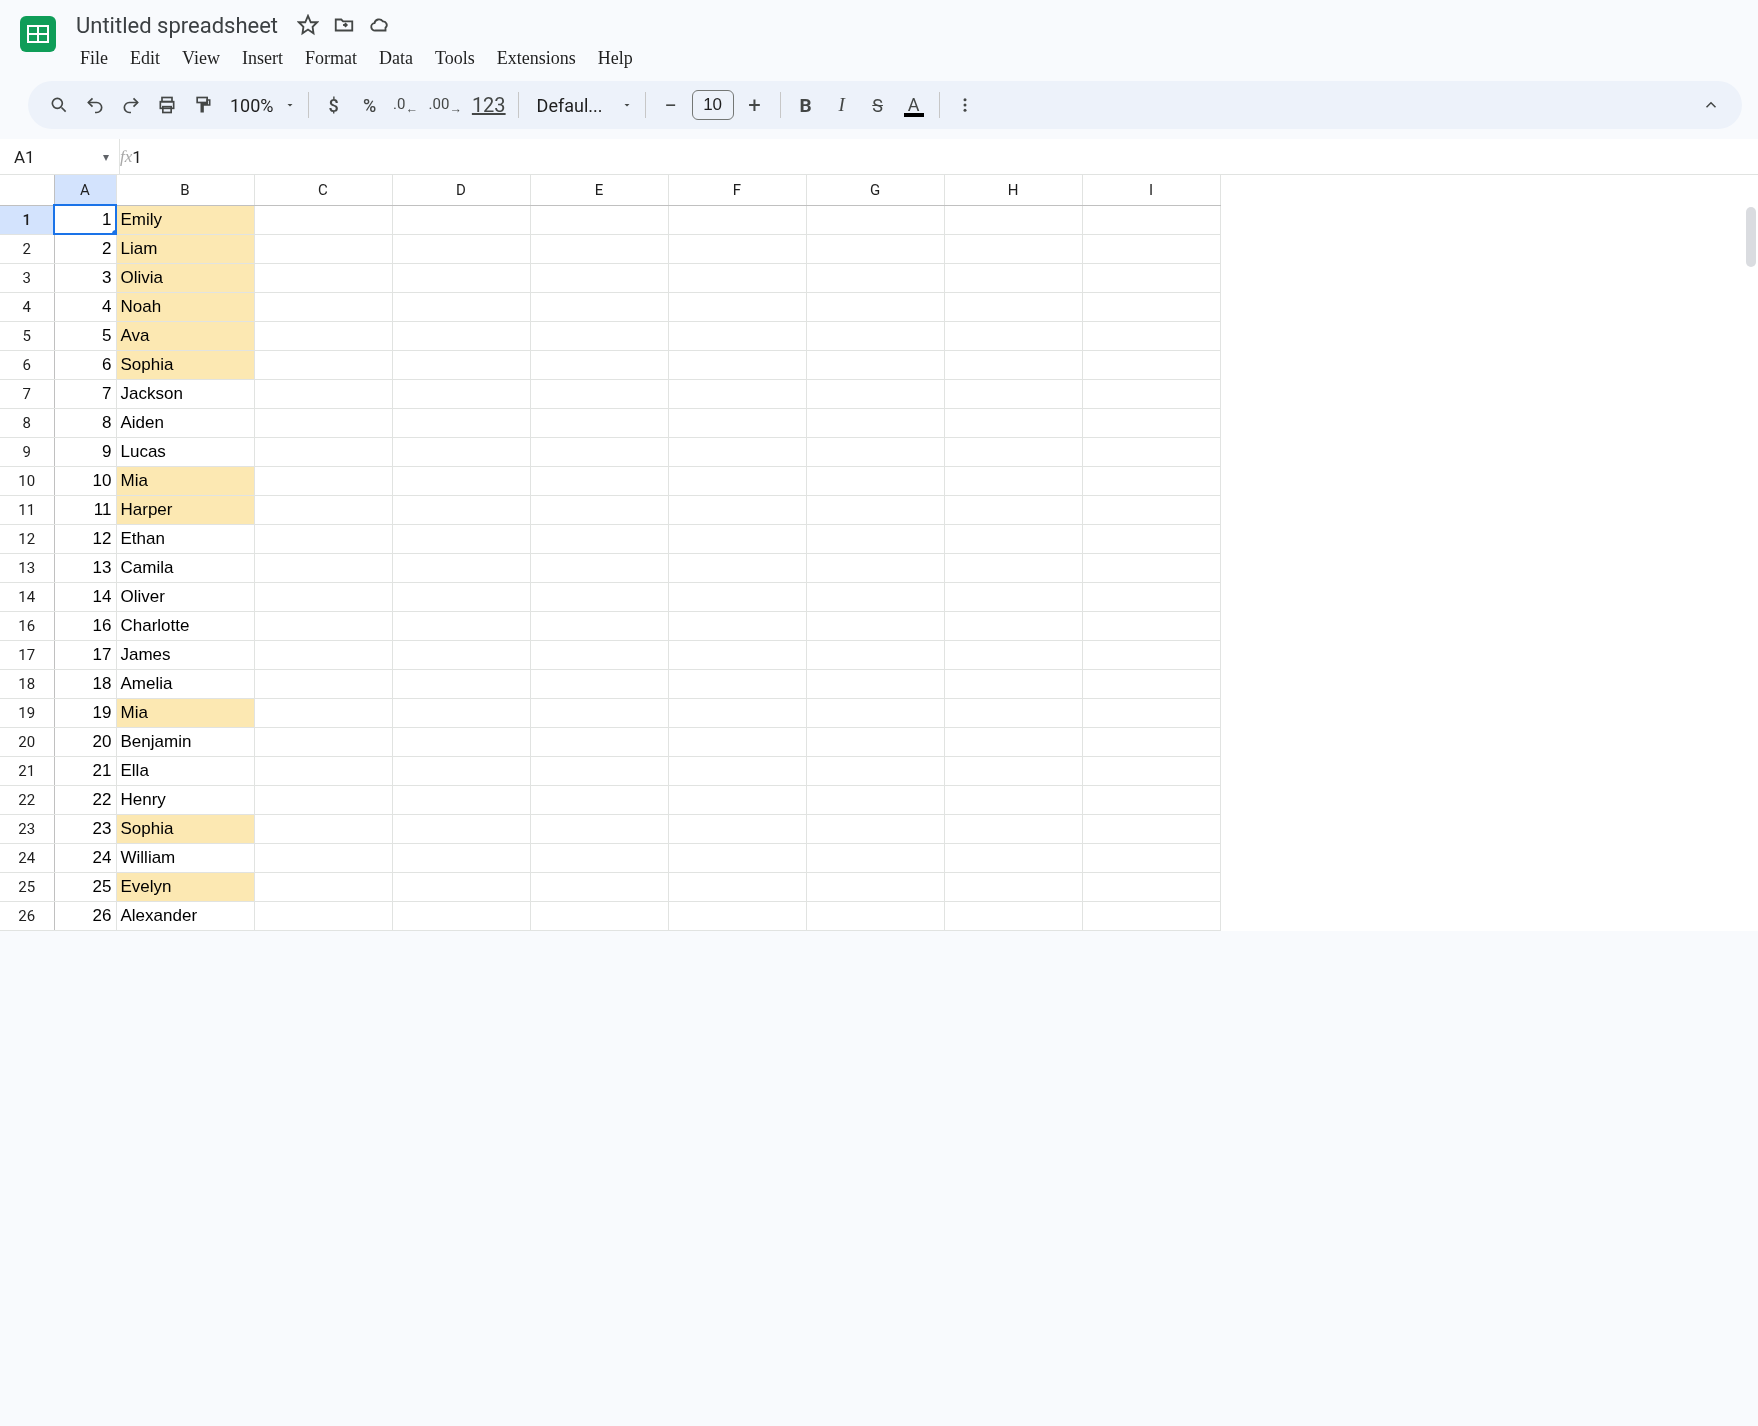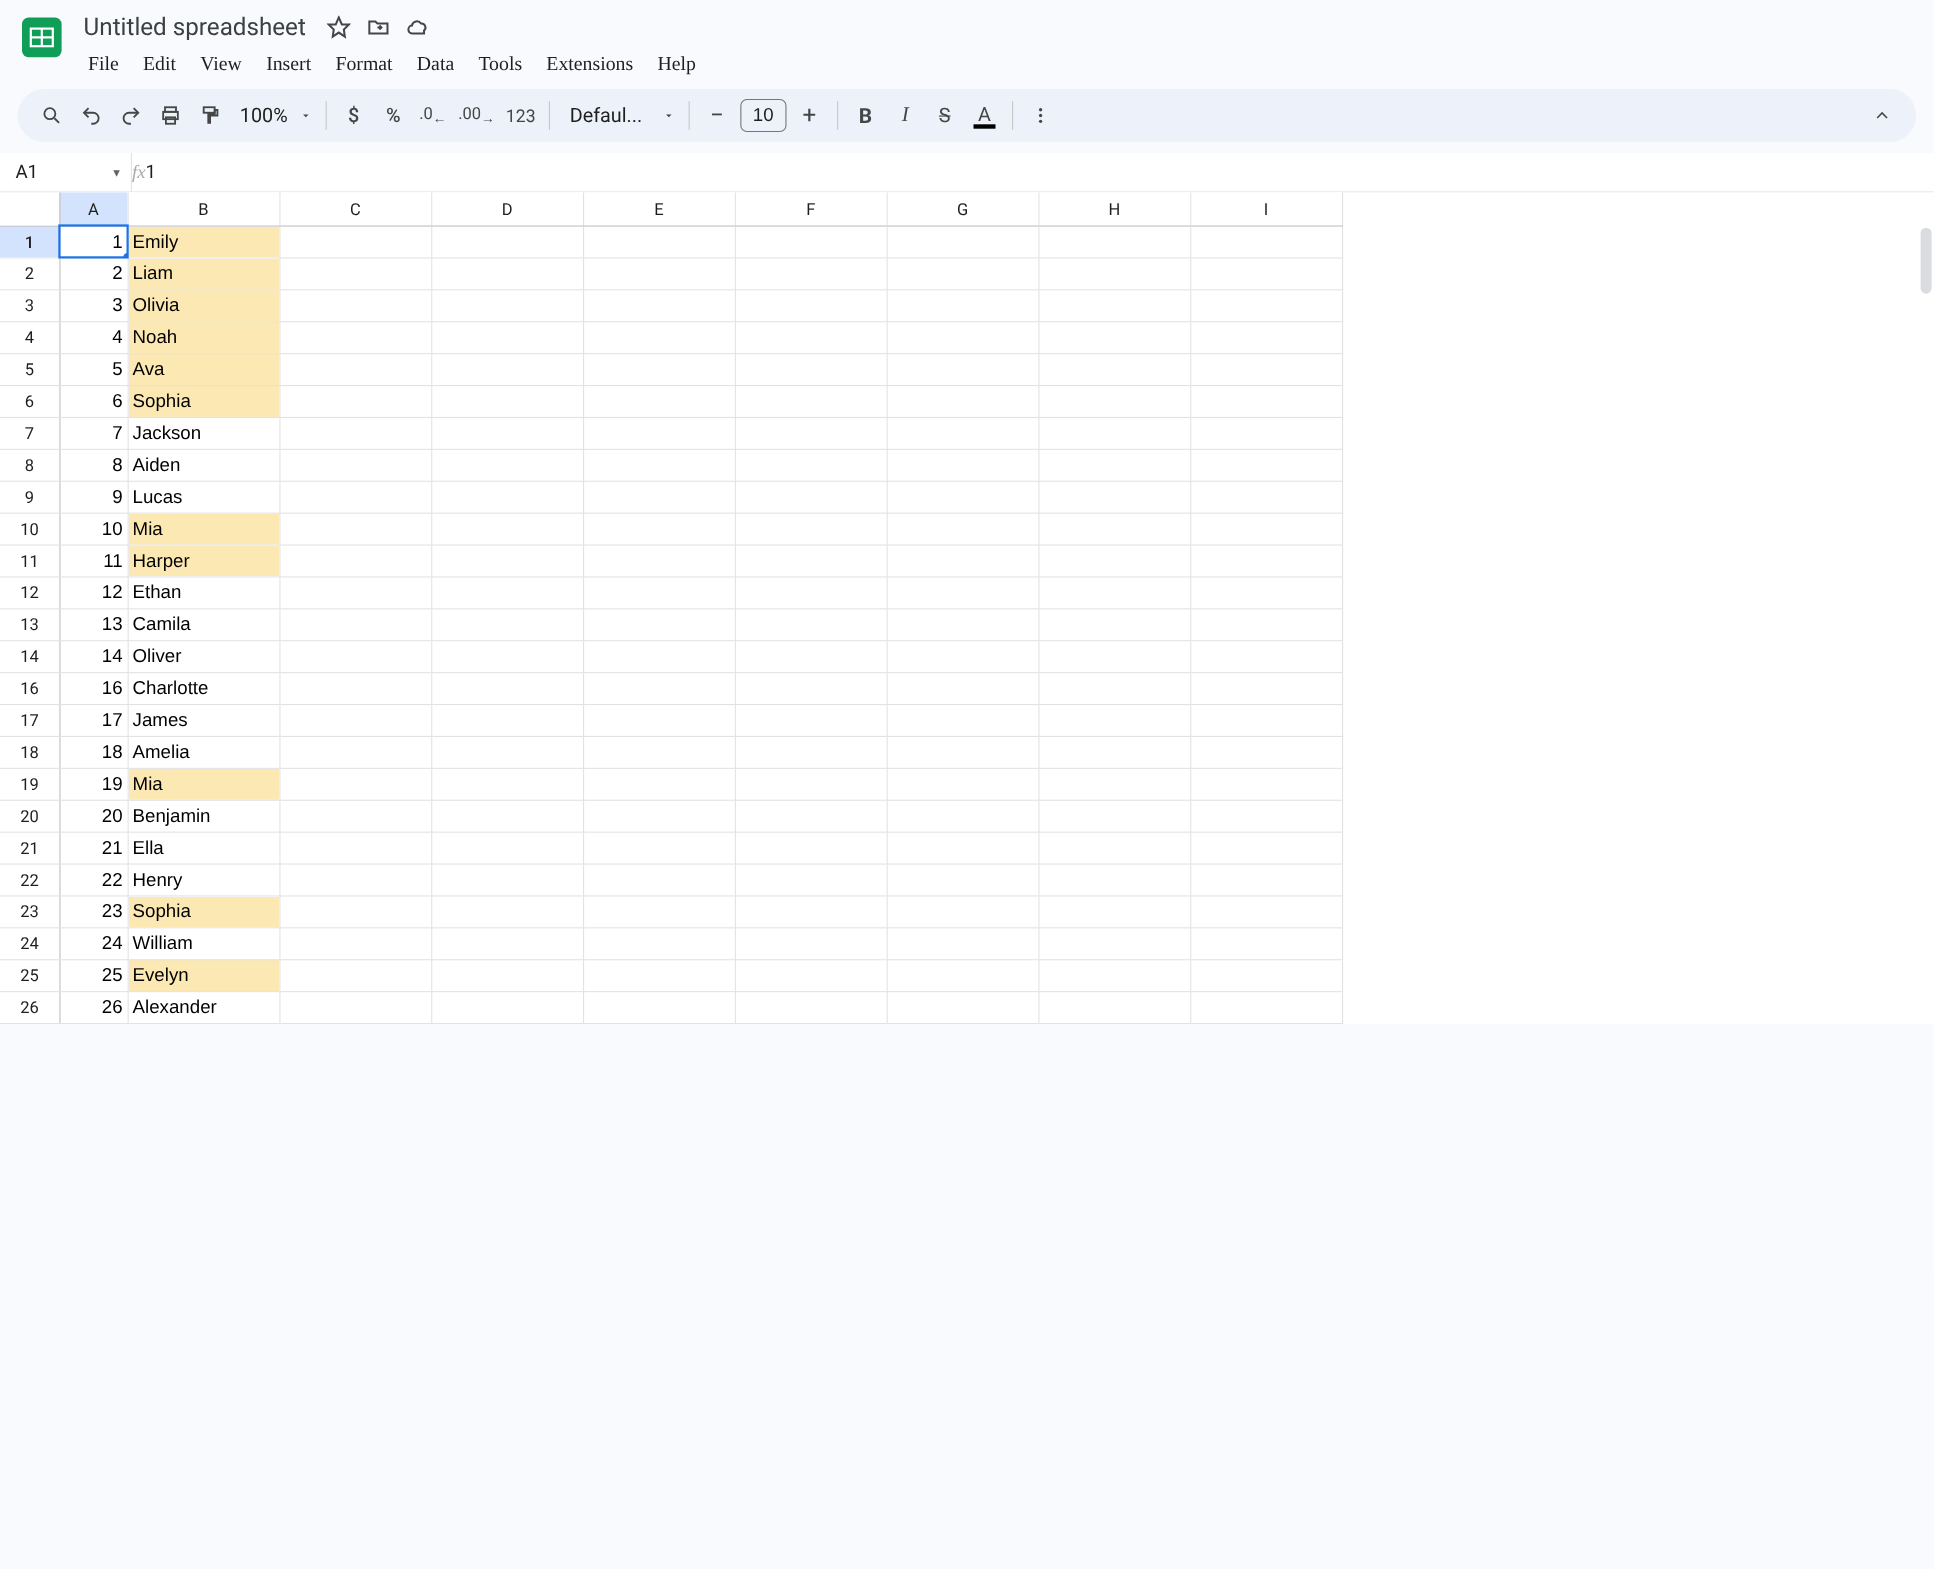--- a/index.html
+++ b/index.html
@@ -32,21 +32,21 @@
       display:flex;align-items:center;justify-content:center;
       cursor:pointer;border-radius:4px;
     }
     .menubar { display: flex; gap: 2px; margin-top: 2px; }
     .menubar-item {
       padding: 4px 10px; border-radius: 4px; font-size: 18px; color: #1f1f1f;
       cursor: pointer;
       font-family: Liberation Serif, serif;
     }
     
-    .toolbar-wrap { padding: 8px 16px 10px 16px; }
+    .toolbar-wrap { padding: 8px 16px 10px 28px; }
     .toolbar {
       background: #edf2fa; border-radius: 28px; height: 48px;
       display: flex; align-items: center; padding: 0 14px; gap: 2px;
       position: relative;
     }
     .tbtn {
       min-width: 34px; height: 34px; border-radius: 6px;
       display: flex; align-items: center; justify-content: center;
       cursor: pointer; color: #444746; font-size: 17px;
       padding: 0 4px;
@@ -217,21 +217,21 @@
     <div class="tbtn">
         <span style="font-size:18px;font-weight:500;">%</span>
       </div>
     <div class="tbtn">
         <span style="font-size:15px;">.0<sub>←</sub></span>
       </div>
     <div class="tbtn">
         <span style="font-size:15px;">.00<sub>→</sub></span>
       </div>
     <div class="tbtn">
-        <span style="font-size:16px;">123</span>
+        <span style="font-size:20px;text-decoration:underline;">123</span>
       </div>
     <div class="tsep"></div>
     <div class="tbtn" style="gap:6px;">
       <span class="font-name">Defaul...</span>
       <svg width="12" height="12" viewBox="0 0 24 24" fill="#444746">
           <path d="M7 10l5 5 5-5z"></path>
         </svg>
     </div>
     <div class="tsep"></div>
     <div class="fontsize-box">

